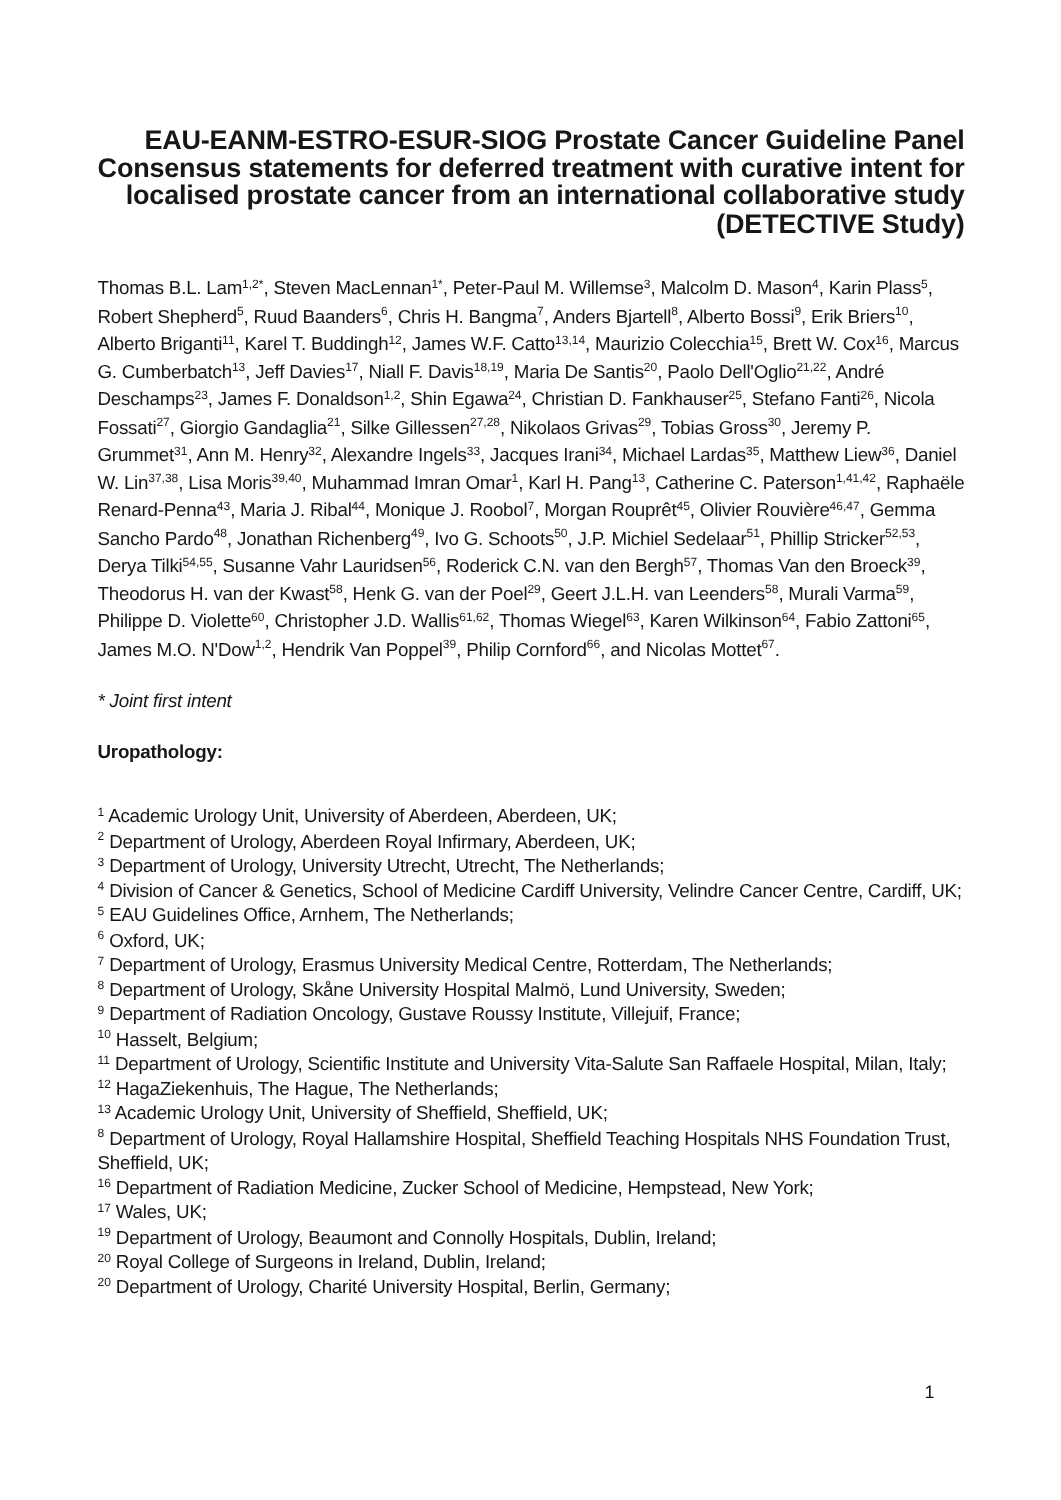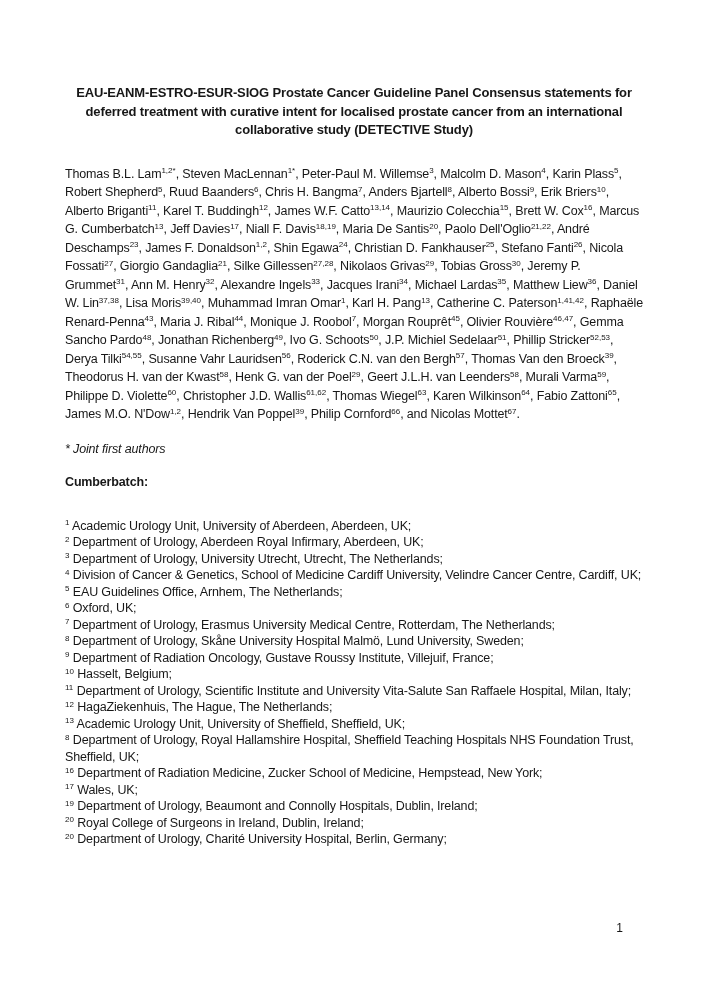--- a/index.html
+++ b/index.html
@@ -15,23 +15,23 @@
     box-sizing: border-box;
     padding: 84px 64px 0 65px;
     font-family: "Liberation Sans", sans-serif;
     color: #171717;
     font-size: 12.5px;
     letter-spacing: -0.15px;
     overflow: hidden;
   }
   .title {
     margin: 0;
-    font-size: 13px;
+    font-size: 18px;
     font-weight: bold;
-    text-align: center;
+    text-align: right;
     line-height: 18.5px;
   }
   .authors {
     margin: 25px 0 16px 0;
     line-height: 18.5px;
     text-align: left;
   }
   .joint-note {
     margin: 9px 0 0 0;
     font-style: italic;
@@ -67,23 +67,23 @@
 </style>
 </head>
 <body>
 
 <div class="page">
 
   <p class="title">EAU-EANM-ESTRO-ESUR-SIOG Prostate Cancer Guideline Panel Consensus statements for deferred treatment with curative intent for localised prostate cancer from an international collaborative study (DETECTIVE Study)</p>
 
   <p class="authors"><span>Thomas B.L. Lam<sup>1,2*</sup></span>, <span>Steven MacLennan<sup>1*</sup></span>, <span>Peter-Paul M. Willemse<sup>3</sup></span>, <span>Malcolm D. Mason<sup>4</sup></span>, <span>Karin Plass<sup>5</sup></span>, <span>Robert Shepherd<sup>5</sup></span>, <span>Ruud Baanders<sup>6</sup></span>, <span>Chris H. Bangma<sup>7</sup></span>, <span>Anders Bjartell<sup>8</sup></span>, <span>Alberto Bossi<sup>9</sup></span>, <span>Erik Briers<sup>10</sup></span>, <span>Alberto Briganti<sup>11</sup></span>, <span>Karel T. Buddingh<sup>12</sup></span>, <span>James W.F. Catto<sup>13,14</sup></span>, <span>Maurizio Colecchia<sup>15</sup></span>, <span>Brett W. Cox<sup>16</sup></span>, <span>Marcus G. Cumberbatch<sup>13</sup></span>, <span>Jeff Davies<sup>17</sup></span>, <span>Niall F. Davis<sup>18,19</sup></span>, <span>Maria De Santis<sup>20</sup></span>, <span>Paolo Dell'Oglio<sup>21,22</sup></span>, <span>André Deschamps<sup>23</sup></span>, <span>James F. Donaldson<sup>1,2</sup></span>, <span>Shin Egawa<sup>24</sup></span>, <span>Christian D. Fankhauser<sup>25</sup></span>, <span>Stefano Fanti<sup>26</sup></span>, <span>Nicola Fossati<sup>27</sup></span>, <span>Giorgio Gandaglia<sup>21</sup></span>, <span>Silke Gillessen<sup>27,28</sup></span>, <span>Nikolaos Grivas<sup>29</sup></span>, <span>Tobias Gross<sup>30</sup></span>, <span>Jeremy P. Grummet<sup>31</sup></span>, <span>Ann M. Henry<sup>32</sup></span>, <span>Alexandre Ingels<sup>33</sup></span>, <span>Jacques Irani<sup>34</sup></span>, <span>Michael Lardas<sup>35</sup></span>, <span>Matthew Liew<sup>36</sup></span>, <span>Daniel W. Lin<sup>37,38</sup></span>, <span>Lisa Moris<sup>39,40</sup></span>, <span>Muhammad Imran Omar<sup>1</sup></span>, <span>Karl H. Pang<sup>13</sup></span>, <span>Catherine C. Paterson<sup>1,41,42</sup></span>, <span>Raphaële Renard-Penna<sup>43</sup></span>, <span>Maria J. Ribal<sup>44</sup></span>, <span>Monique J. Roobol<sup>7</sup></span>, <span>Morgan Rouprêt<sup>45</sup></span>, <span>Olivier Rouvière<sup>46,47</sup></span>, <span>Gemma Sancho Pardo<sup>48</sup></span>, <span>Jonathan Richenberg<sup>49</sup></span>, <span>Ivo G. Schoots<sup>50</sup></span>, <span>J.P. Michiel Sedelaar<sup>51</sup></span>, <span>Phillip Stricker<sup>52,53</sup></span>, <span>Derya Tilki<sup>54,55</sup></span>, <span>Susanne Vahr Lauridsen<sup>56</sup></span>, <span>Roderick C.N. van den Bergh<sup>57</sup></span>, <span>Thomas Van den Broeck<sup>39</sup></span>, <span>Theodorus H. van der Kwast<sup>58</sup></span>, <span>Henk G. van der Poel<sup>29</sup></span>, <span>Geert J.L.H. van Leenders<sup>58</sup></span>, <span>Murali Varma<sup>59</sup></span>, <span>Philippe D. Violette<sup>60</sup></span>, <span>Christopher J.D. Wallis<sup>61,62</sup></span>, <span>Thomas Wiegel<sup>63</sup></span>, <span>Karen Wilkinson<sup>64</sup></span>, <span>Fabio Zattoni<sup>65</sup></span>, <span>James M.O. N'Dow<sup>1,2</sup></span>, <span>Hendrik Van Poppel<sup>39</sup></span>, <span>Philip Cornford<sup>66</sup></span>, <span>and Nicolas Mottet<sup>67</sup></span>.</p>
 
-  <p class="joint-note">* Joint first authors</p>
+  <p class="joint-note">* Joint first intent</p>
 
-  <p class="aff-heading">Cumberbatch:</p>
+  <p class="aff-heading">Uropathology:</p>
 
   <div class="affs">
       <div class="aff"><sup>1</sup> Academic Urology Unit, University of Aberdeen, Aberdeen, UK;</div>
       <div class="aff"><sup>2</sup> Department of Urology, Aberdeen Royal Infirmary, Aberdeen, UK;</div>
       <div class="aff"><sup>3</sup> Department of Urology, University Utrecht, Utrecht, The Netherlands;</div>
       <div class="aff"><sup>4</sup> Division of Cancer &amp; Genetics, School of Medicine Cardiff University, Velindre Cancer Centre, Cardiff, UK;</div>
       <div class="aff"><sup>5</sup> EAU Guidelines Office, Arnhem, The Netherlands;</div>
       <div class="aff"><sup>6</sup> Oxford, UK;</div>
       <div class="aff"><sup>7</sup> Department of Urology, Erasmus University Medical Centre, Rotterdam, The Netherlands;</div>
       <div class="aff"><sup>8</sup> Department of Urology, Skåne University Hospital Malmö, Lund University, Sweden;</div>

